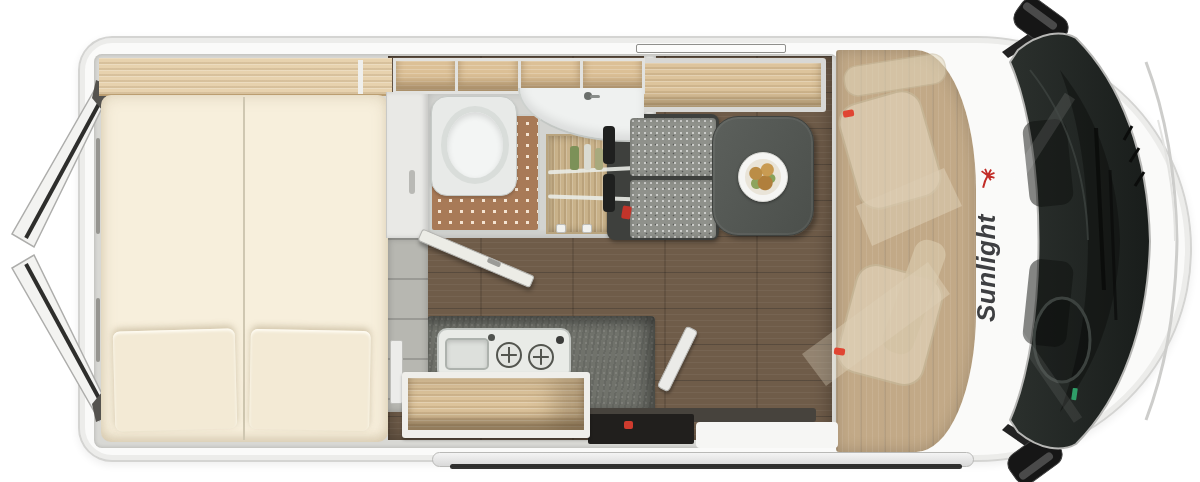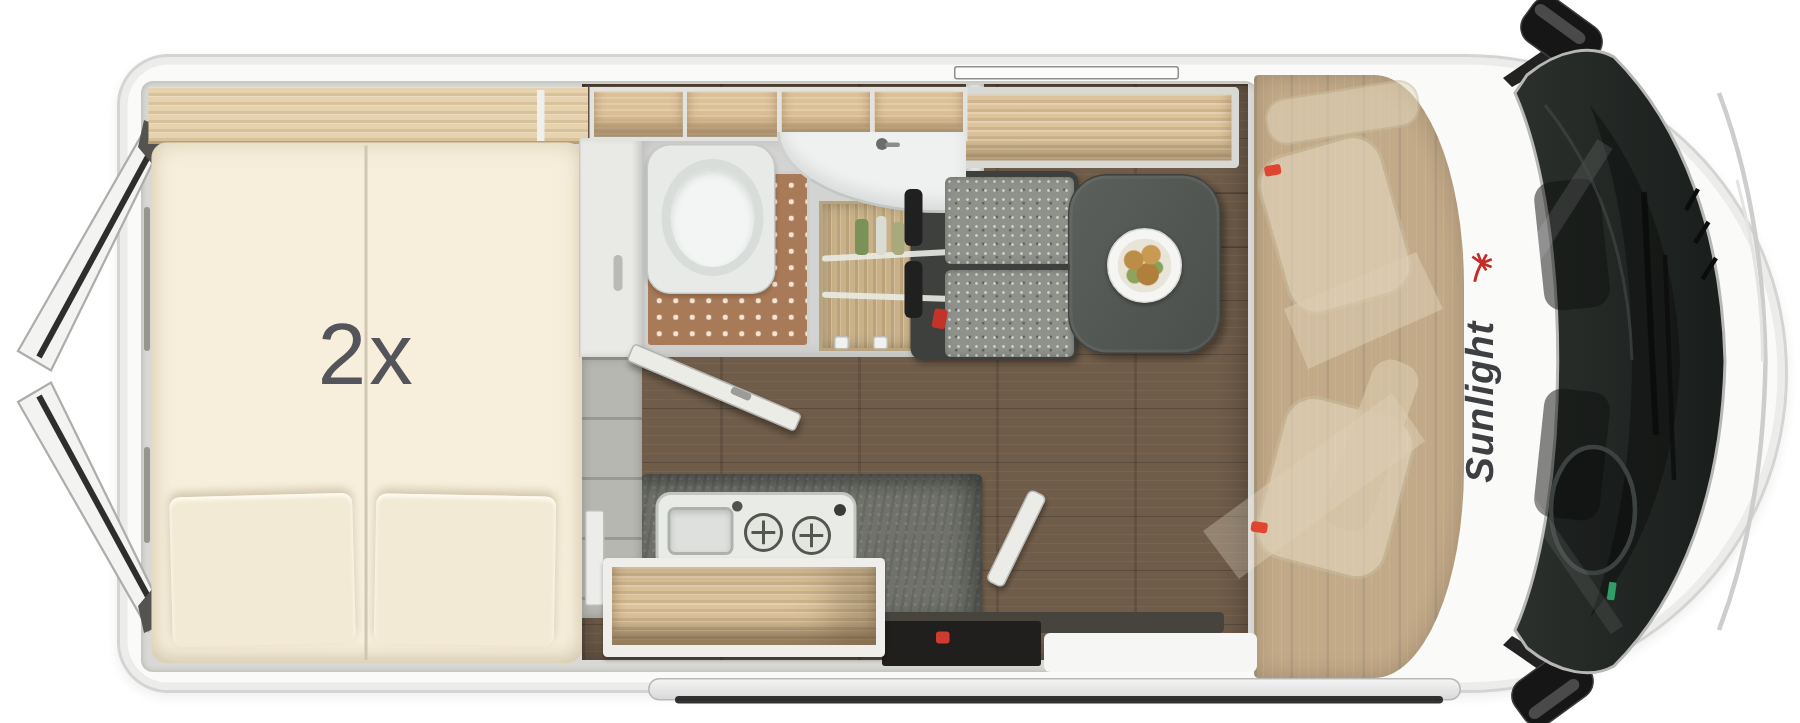--- a/index.html
+++ b/index.html
@@ -213,21 +213,20 @@
       <path d="M1158,120 C1171,170 1175,205 1175,241" stroke="#e4e4e2" stroke-width="2" fill="none"></path>
     </g>
   </svg>
 
   <div class="abs bed-shelf wood-h"></div>
   <div class="abs shelf-divider"></div>
   <div class="abs bed-mattress"></div>
   <div class="abs mattress-split"></div>
   <div class="abs pillow pillow-left"></div>
   <div class="abs pillow pillow-right"></div>
-  <div class="abs bed-label">2x</div>
   <div class="abs door-seal seal-top"></div>
   <div class="abs door-seal seal-bottom"></div>
 
   <div class="abs tall-cabinet"></div>
   <div class="abs cabinet-handle"></div>
   <div class="abs lower-cabinet"></div>
   <div class="abs drawer-front"></div>
   <div class="abs bathroom-floor"></div>
   <div class="abs bath-lockers">
     <div class="locker-cell"></div>

